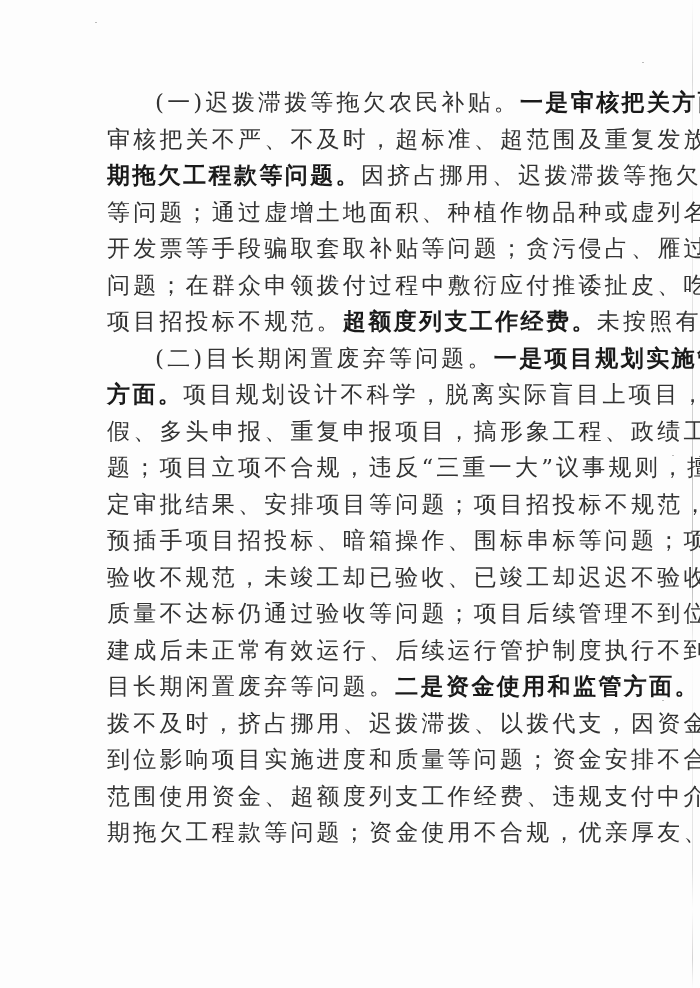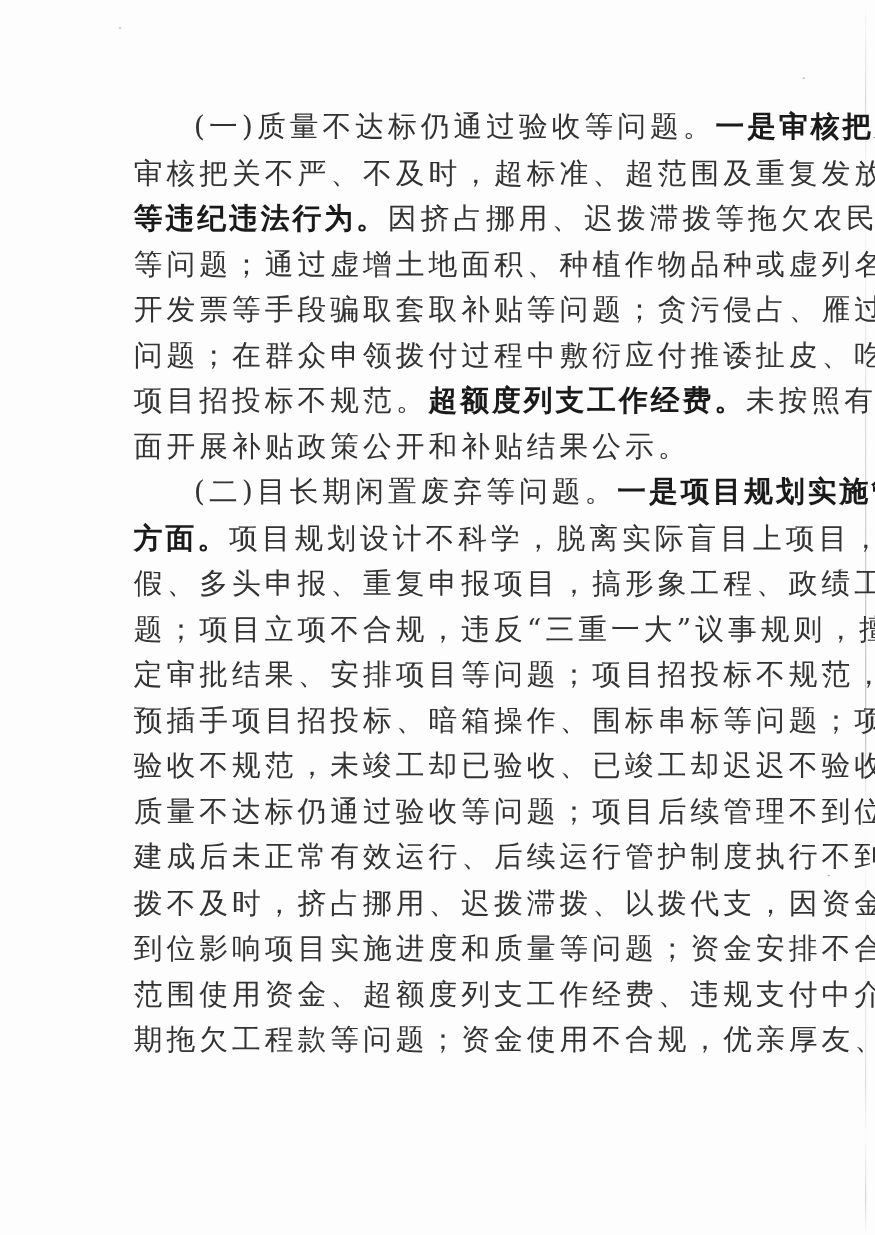--- a/index.html
+++ b/index.html
@@ -72,40 +72,40 @@
   <div class="speck" style="left:95px;top:22px;"></div>
   <div class="speck" style="left:642px;top:62px;"></div>
   <div class="speck" style="left:648px;top:101px;"></div>
   <div class="speck" style="left:672px;top:455px;"></div>
   <div class="speck" style="left:662px;top:700px;"></div>
   <div class="speck" style="left:666px;top:764px;"></div>
 
   <div class="body-text">
 
     <div>
-      <div class="line indent"><span>(一)质量不达标仍通过验收等问题。</span><span class="b">一是审核把关方面。</span></div>
+      <div class="line indent"><span>(一)迟拨滞拨等拖欠农民补贴。</span><span class="b">一是审核把关方面。</span></div>
       <div class="line"><span>审核把关不严、不及时，超标准、超范围及重复发放等问题。</span></div>
-      <div class="line"><span class="b">等违纪违法行为。</span><span>因挤占挪用、迟拨滞拨等拖欠农民补贴</span></div>
+      <div class="line"><span class="b">期拖欠工程款等问题。</span><span>因挤占挪用、迟拨滞拨等拖欠农民补贴</span></div>
       <div class="line"><span>等问题；通过虚增土地面积、种植作物品种或虚列名单、虚</span></div>
       <div class="line"><span>开发票等手段骗取套取补贴等问题；贪污侵占、雁过拔毛等</span></div>
       <div class="line"><span>问题；在群众申领拨付过程中敷衍应付推诿扯皮、吃拿卡要</span></div>
       <div class="line"><span>项目招投标不规范。</span><span class="b">超额度列支工作经费。</span><span>未按照有关规定，全</span></div>
-      <div class="line"><span>面开展补贴政策公开和补贴结果公示。</span></div>
     </div>
 
     <div>
       <div class="line indent"><span>(二)目长期闲置废弃等问题。</span><span class="b">一是项目规划实施管理</span></div>
       <div class="line"><span class="b">方面。</span><span>项目规划设计不科学，脱离实际盲目上项目，弄虚作</span></div>
       <div class="line"><span>假、多头申报、重复申报项目，搞形象工程、政绩工程等问</span></div>
       <div class="line"><span>题；项目立项不合规，违反“三重一大”议事规则，擅自决</span></div>
       <div class="line"><span>定审批结果、安排项目等问题；项目招投标不规范，违规干</span></div>
       <div class="line"><span>预插手项目招投标、暗箱操作、围标串标等问题；项目竣工</span></div>
       <div class="line"><span>验收不规范，未竣工却已验收、已竣工却迟迟不验收、建设</span></div>
       <div class="line"><span>质量不达标仍通过验收等问题；项目后续管理不到位，项目</span></div>
       <div class="line"><span>建成后未正常有效运行、后续运行管护制度执行不到位、项</span></div>
+      <div class="line"><span>目长期闲置废弃等问题。</span><span class="b">二是资金使用和监管方面。</span></div>
       <div class="line"><span>拨不及时，挤占挪用、迟拨滞拨、以拨代支，因资金未及时</span></div>
       <div class="line"><span>到位影响项目实施进度和质量等问题；资金安排不合理，超</span></div>
       <div class="line"><span>范围使用资金、超额度列支工作经费、违规支付中介费、长</span></div>
       <div class="line"><span>期拖欠工程款等问题；资金使用不合规，优亲厚友、贪污侵</span></div>
     </div>
 
   </div>
 </div>
 
 </body></html>

